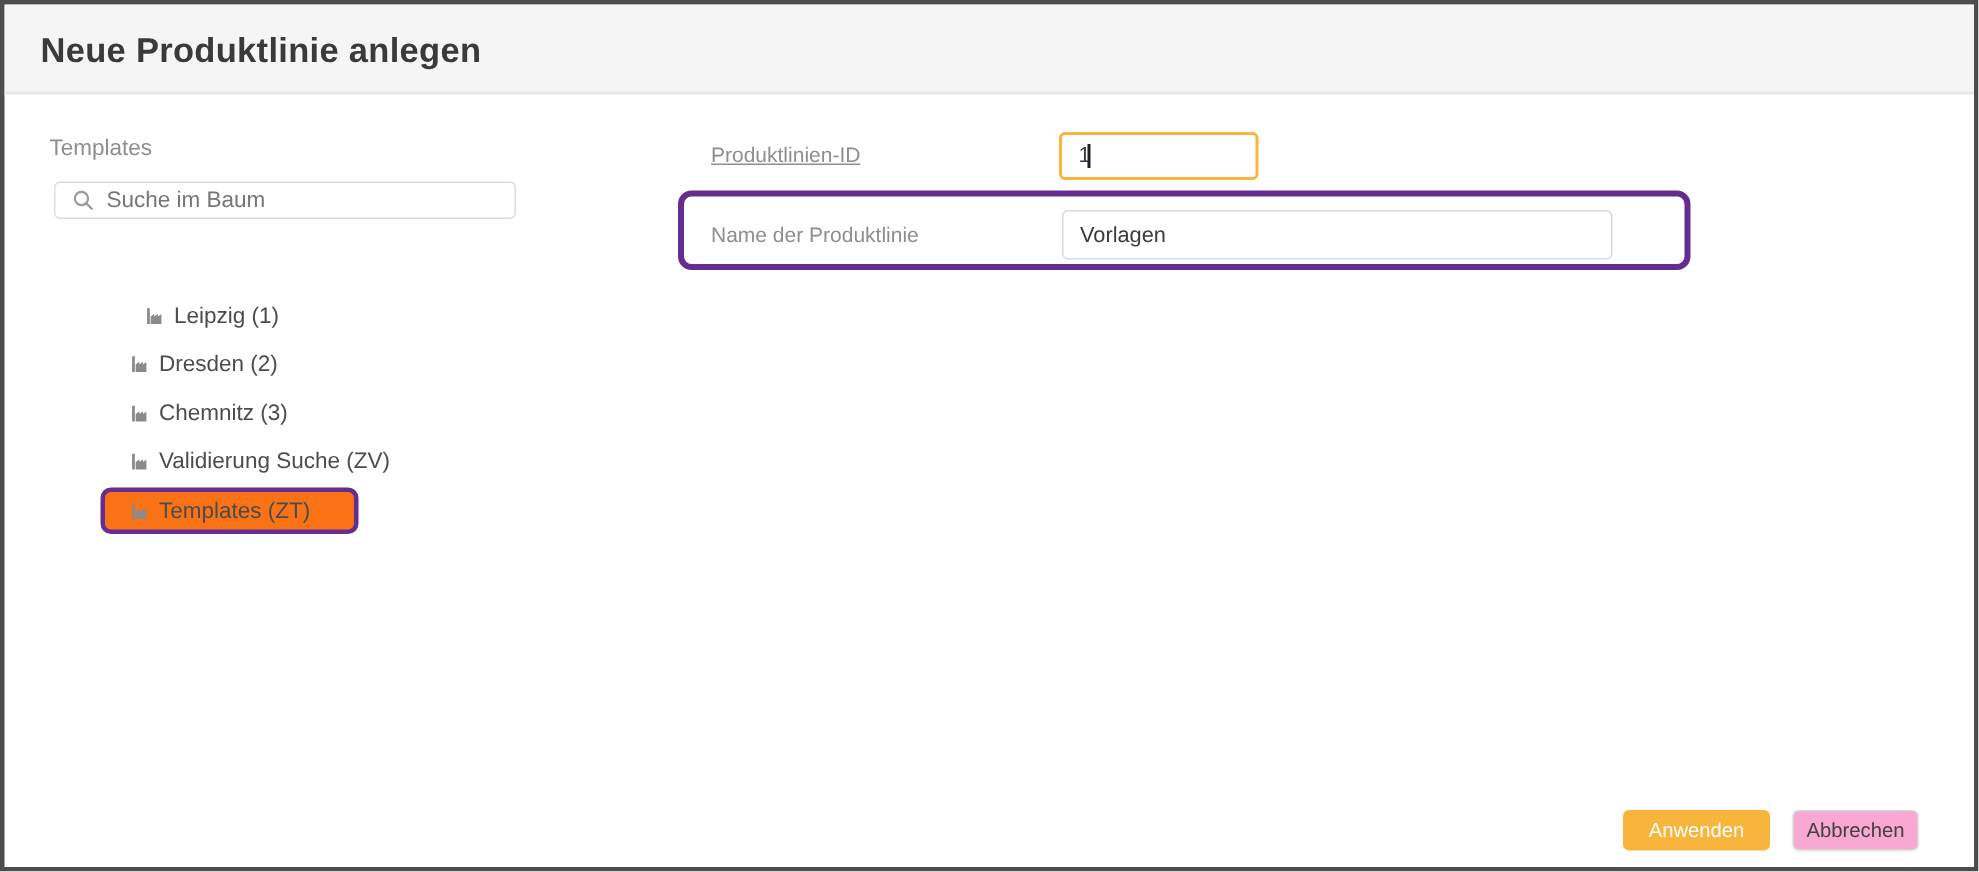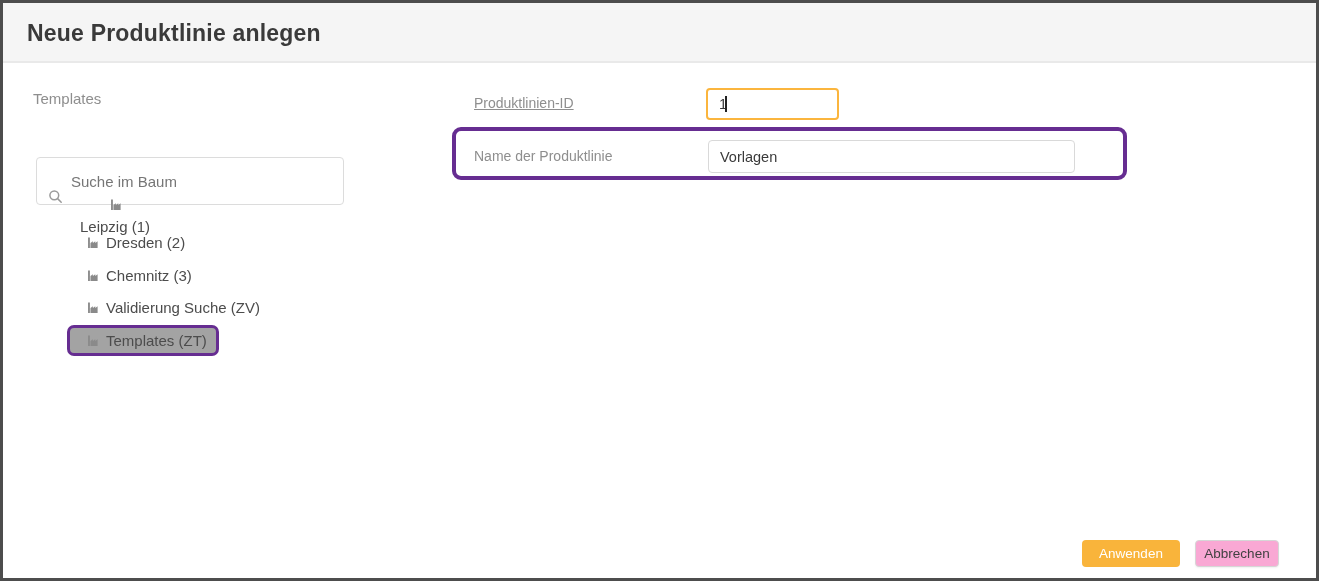--- a/index.html
+++ b/index.html
@@ -25,42 +25,42 @@
     font-size:23px; font-weight:600; color:#3a3a3a;
     letter-spacing:.2px;
   }
 
   
   .panel-label {
     position:absolute; left:30px; top:87px;
     font-size:15px; color:#8e8e8e;
   }
   .search-box {
-    position:absolute; left:33px; top:118px; width:308px; height:48px;
+    position:absolute; left:33px; top:118px; width:308px; height:25px;
     border:1px solid #dcdcdc; border-radius:4px; background:#fff;
-    display:flex; align-items:flex-end; padding-left:11px;margin-top:36px;
+    display:flex; align-items:center; padding-left:11px;
   }
   .search-box input {
     border:none; outline:none; flex:1; height:100%;
     font-size:15px; color:#444; background:transparent;
     font-family:inherit; margin-left:8px;
   }
   .search-box input::placeholder { color:#767676; opacity:1; }
 
   .tree-row {
     position:absolute; height:24px;
     display:flex; align-items:center; gap:7px;
     font-size:15px; color:#4c4c4c; cursor:pointer; white-space:nowrap;
   }
   .tw { display:inline-block; width:0; height:0;
     border-left:4.5px solid transparent; border-right:4.5px solid transparent;
     border-top:6px solid #1e1e1e; }
   .node-sel {
-    position:absolute; left:64px; top:322px; width:152px; height:31px;
-    background:#a3a3a3; border:3px solid #662d91; border-radius:7px;
+    position:absolute; left:64px; top:322px; width:172px; height:31px;
+    background:#f97316; border:3px solid #662d91; border-radius:7px;
     display:flex; align-items:center; gap:7px; padding-left:16px;
     font-size:15px; color:#4c4c4c; cursor:pointer; white-space:nowrap;
   }
   .icn { flex:none; display:inline-flex; }
 
   
   .fld-label { position:absolute; font-size:14px; color:#8e8e8e; }
   .lbl-id   { left:471px; top:92px;text-decoration:underline; }
   .lbl-name { left:471px; top:145px; }
 
@@ -118,21 +118,21 @@
     <span class="icn">
       <svg width="15" height="15" viewBox="0 0 15 15">
         <circle cx="6.3" cy="6.3" r="4.4" fill="none" stroke="#9a9a9a" stroke-width="1.5"></circle>
         <line x1="9.6" y1="9.6" x2="13.2" y2="13.2" stroke="#9a9a9a" stroke-width="1.5" stroke-linecap="round"></line>
       </svg>
     </span>
     <input type="text" placeholder="Suche im Baum" style="">
   </div>
 
 
-  <div class="tree-row" style="left:77px; top:195px;flex-direction:column;">
+  <div class="tree-row" style="left:93px; top:195px;">
     <span class="icn">
       <svg width="13" height="13" viewBox="0 0 14 14">
           <path fill="#8a8a8a" d="M2.2 1.6h2v11.4h-2zM4.8 13V7.6l2.6-2v2l2.6-2v2l2.5-1.9V13z"></path>
         </svg>
     </span>
     <span>Leipzig (1)</span>
   </div>
 
   <div class="tree-row" style="left:83px; top:227px;">
     <span class="icn">

